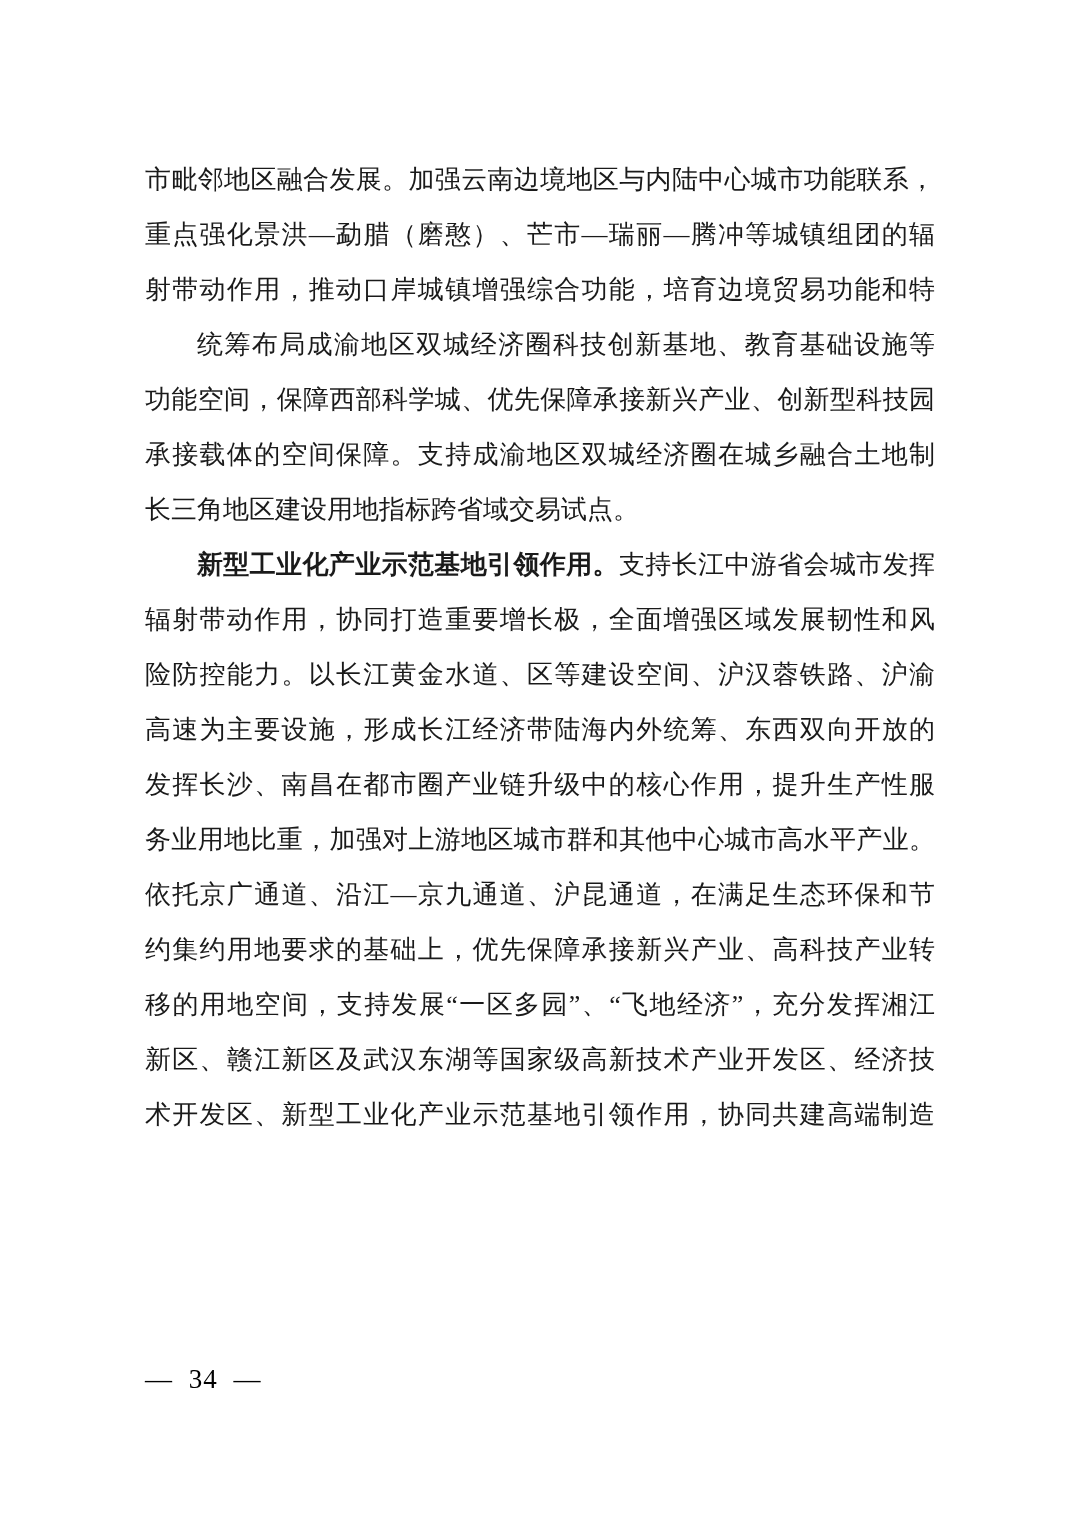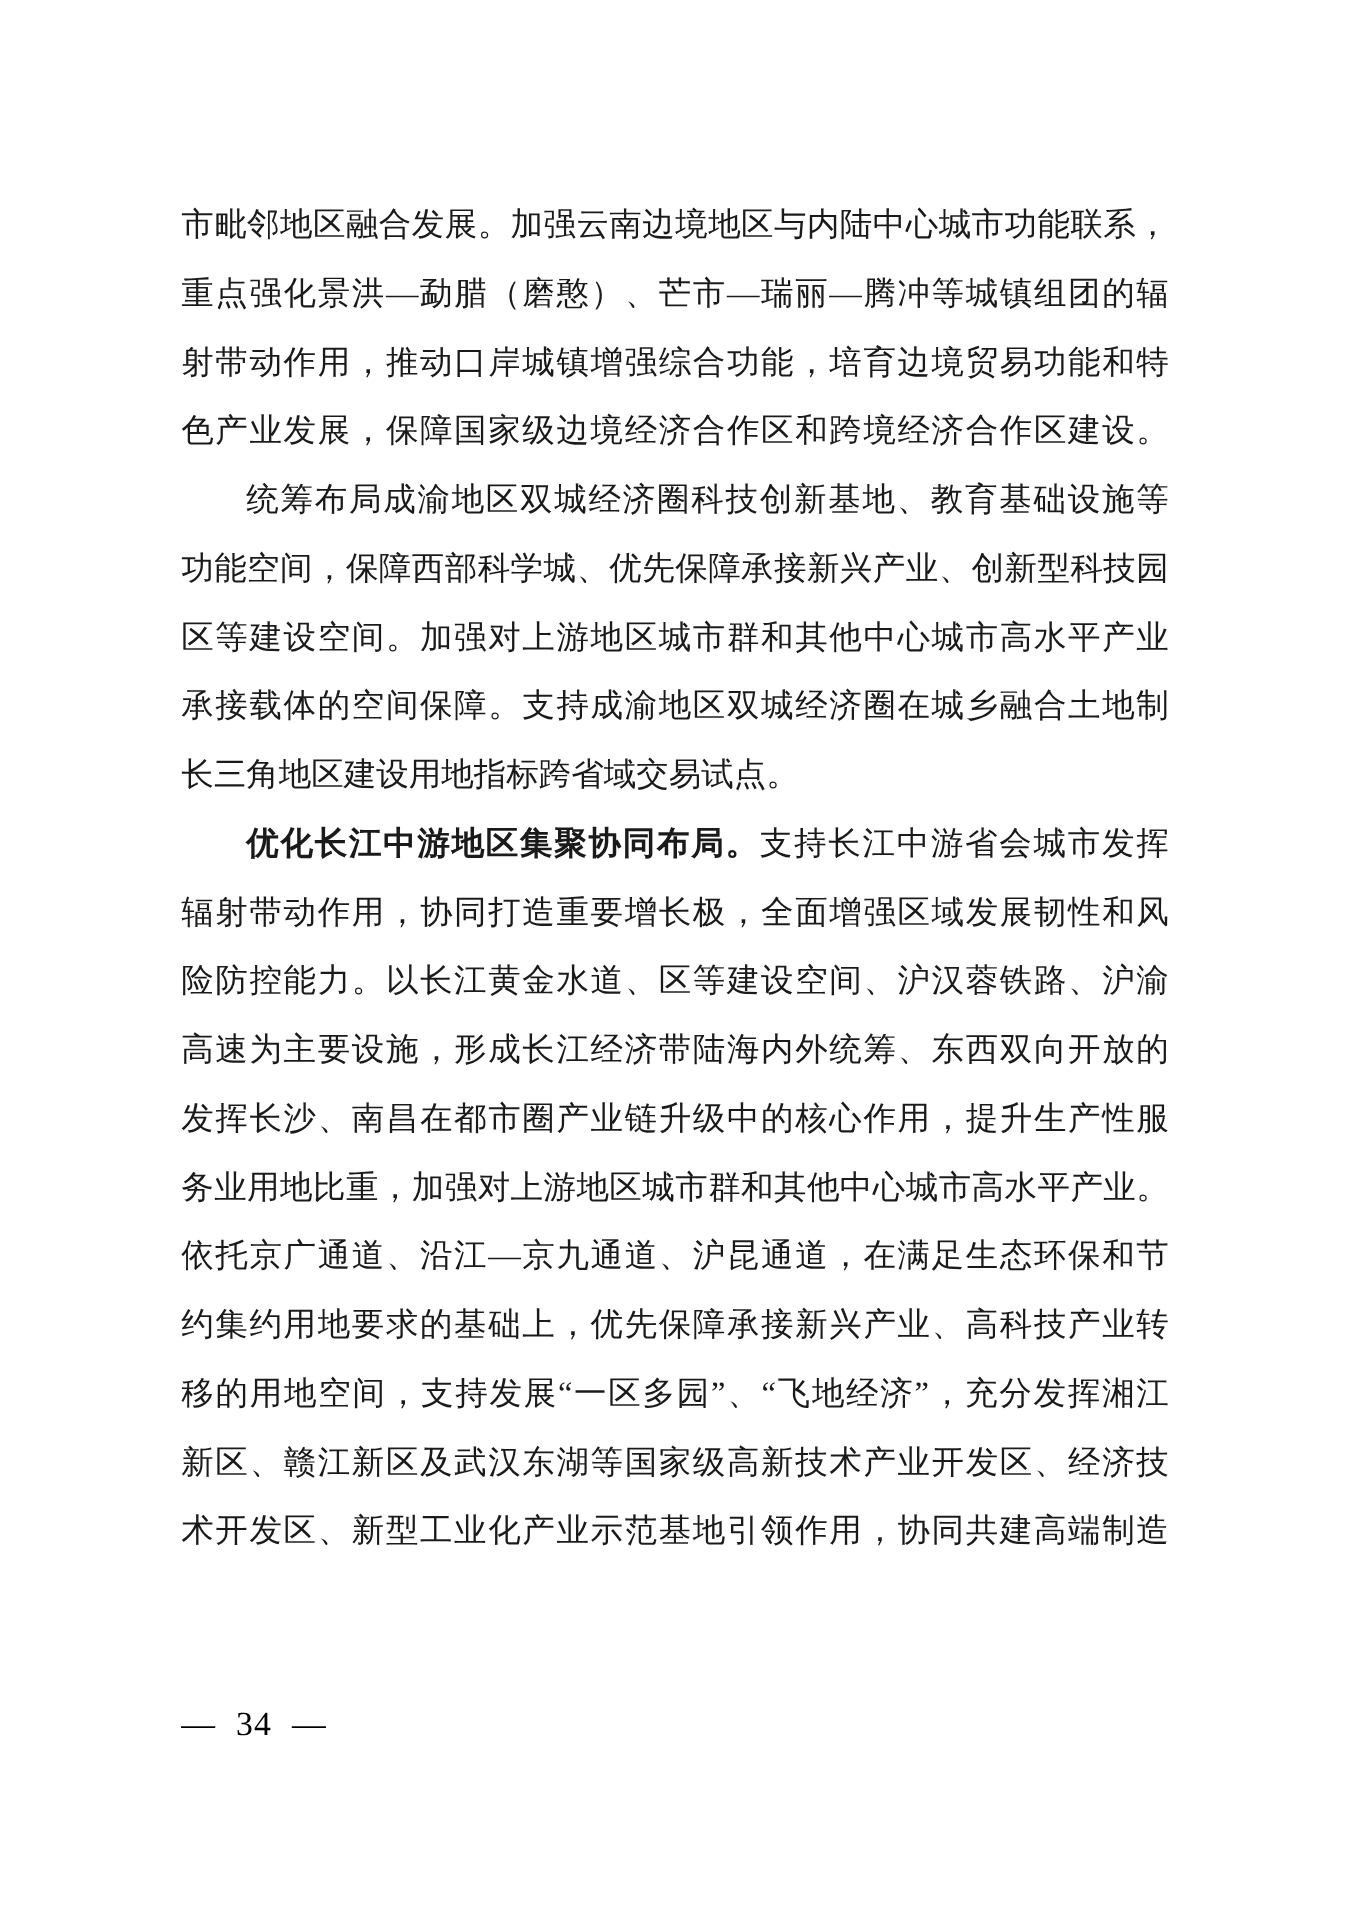--- a/index.html
+++ b/index.html
@@ -50,31 +50,29 @@
 </style>
 </head>
 <body>
 
 <div class="page">
   <div class="text-block">
       <div class="paragraph">
         <div class="line"><span>市毗邻地区融合发展。加强云南边境地区与内陆中心城市功能联系，</span></div>
         <div class="line"><span>重点强化景洪—勐腊（磨憨）、芒市—瑞丽—腾冲等城镇组团的辐</span></div>
         <div class="line"><span>射带动作用，推动口岸城镇增强综合功能，培育边境贸易功能和特</span></div>
-        <div class="line"><span>色产业发展，保障国家级边境经济合作区和跨境经济合作区建设。</span></div>
       </div>
       <div class="paragraph">
         <div class="line indent"><span>统筹布局成渝地区双城经济圈科技创新基地、教育基础设施等</span></div>
         <div class="line"><span>功能空间，保障西部科学城、优先保障承接新兴产业、创新型科技园</span></div>
-        <div class="line"><span>区等建设空间。加强对上游地区城市群和其他中心城市高水平产业</span></div>
         <div class="line"><span>承接载体的空间保障。支持成渝地区双城经济圈在城乡融合土地制</span></div>
         <div class="line align-left"><span>长三角地区建设用地指标跨省域交易试点。</span></div>
       </div>
       <div class="paragraph">
-        <div class="line indent"><span class="bold">优化长江中游地区集聚协同布局。</span><span>支持长江中游省会城市发挥</span></div>
+        <div class="line indent"><span class="bold">新型工业化产业示范基地引领作用。</span><span>支持长江中游省会城市发挥</span></div>
         <div class="line"><span>辐射带动作用，协同打造重要增长极，全面增强区域发展韧性和风</span></div>
         <div class="line"><span>险防控能力。以长江黄金水道、区等建设空间、沪汉蓉铁路、沪渝</span></div>
         <div class="line"><span>高速为主要设施，形成长江经济带陆海内外统筹、东西双向开放的</span></div>
         <div class="line"><span>发挥长沙、南昌在都市圈产业链升级中的核心作用，提升生产性服</span></div>
         <div class="line"><span>务业用地比重，加强对上游地区城市群和其他中心城市高水平产业。</span></div>
         <div class="line"><span>依托京广通道、沿江—京九通道、沪昆通道，在满足生态环保和节</span></div>
         <div class="line"><span>约集约用地要求的基础上，优先保障承接新兴产业、高科技产业转</span></div>
         <div class="line"><span>移的用地空间，支持发展“一区多园”、“飞地经济”，充分发挥湘江</span></div>
         <div class="line"><span>新区、赣江新区及武汉东湖等国家级高新技术产业开发区、经济技</span></div>
         <div class="line"><span>术开发区、新型工业化产业示范基地引领作用，协同共建高端制造</span></div>

